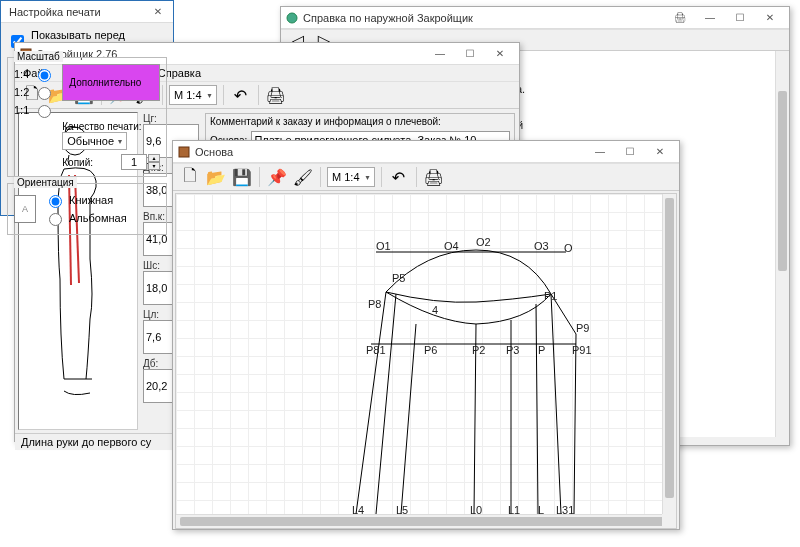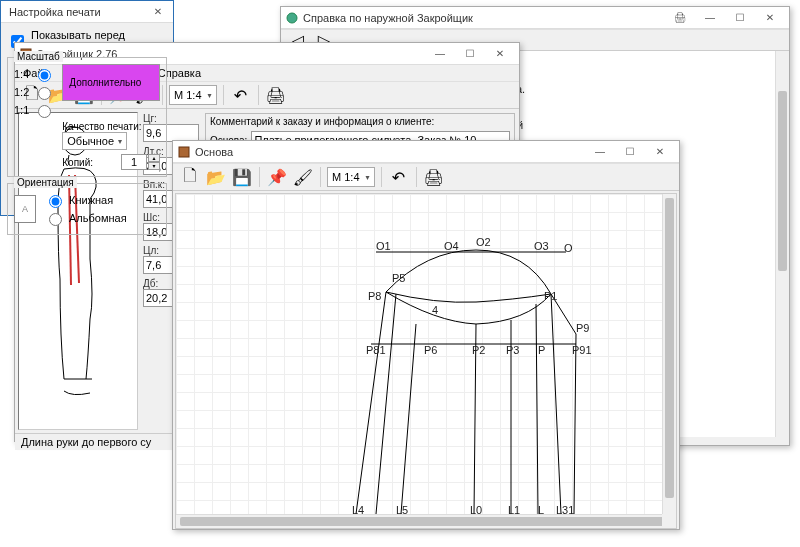--- a/index.html
+++ b/index.html
@@ -27,21 +27,21 @@
   .help-body p { margin: 2px 0 10px 0; color: #222; }
   .scroll-y { position: absolute; right: 0; top: 0; bottom: 0; width: 14px; background: #f0f0f0; border-left: 1px solid #ddd; }
   .scroll-thumb { position: absolute; left: 2px; right: 2px; background: #c2c2c2; border-radius: 2px; }
 
   .main-win { left: 14px; top: 42px; width: 506px; height: 400px; }
   .main-body { display: flex; height: calc(100% - 74px); }
   .figure-pane { width: 120px; background: #fff; border: 1px inset #ccc; margin: 3px; position: relative; }
   .fields-col { display: flex; flex-direction: column; gap: 4px; padding: 4px 2px; }
   .fld { display: flex; flex-direction: column; font-size: 10px; }
   .fld label { color: #333; }
-  .fld input { width: 56px; height: 18px; border: 1px solid #999; font-size: 11px; padding: 0 2px; }
+  .fld input { width: 56px; height: 18px; border: 1px solid #999; font-size: 11px; padding: 16px 2px; }
   .comment-box { flex: 1; border: 1px solid #bbb; margin: 4px; font-size: 10px; padding: 2px 4px; background: #f0f0f0; }
   .comment-row { display: flex; align-items: center; gap: 4px; margin-top: 4px; }
   .comment-row input { flex: 1; height: 18px; border: 1px solid #999; font-size: 11px; padding: 0 2px; background: #fff; }
   .status { font-size: 11px; padding: 2px 6px; border-top: 1px solid #ccc; background: #f0f0f0; }
 
   .pattern-win { left: 172px; top: 140px; width: 508px; height: 390px; }
   .pattern-body { background: #fff; height: calc(100% - 52px); position: relative; margin: 2px; border: 1px solid #ccc; overflow: hidden;
     background-image: linear-gradient(#eee 1px, transparent 1px), linear-gradient(90deg, #eee 1px, transparent 1px);
     background-size: 18px 18px; }
   .pt-label { position: absolute; font-size: 11px; color: #222; }
@@ -181,21 +181,21 @@
       <div class="fld">
           <label>Цл:</label>
           <input value="7,6" style="">
         </div>
       <div class="fld">
           <label>Дб:</label>
           <input value="20,2" style="">
         </div>
     </div>
     <div class="comment-box">
-      <div>Комментарий к заказу и информация о клиенте:</div>
+      <div>Комментарий к заказу и информация о плечевой:</div>
       <div class="comment-row">
         <span>Основа:</span>
         <input value="Платье прилегающего силуэта. Заказ № 10" style="">
       </div>
     </div>
   </div>
   <div class="status">Длина руки до первого су</div>
 </div>
 
 <div class="window pattern-win">
@@ -246,21 +246,21 @@
         <path d="M375 100 L385 320"></path>
         <path d="M375 100 L400 140 L398 320"></path>
       </g>
     </svg>
     <span class="pt-label" style="left:200px;top:46px;">O1</span>
     <span class="pt-label" style="left:268px;top:46px;">O4</span>
     <span class="pt-label" style="left:300px;top:42px;">O2</span>
     <span class="pt-label" style="left:332px;top:46px;margin-left:26px;">O3</span>
     <span class="pt-label" style="left:388px;top:48px;">O</span>
     <span class="pt-label" style="left:216px;top:78px;">P5</span>
-    <span class="pt-label" style="left:192px;top:96px;">P8</span>
+    <span class="pt-label" style="left:192px;top:104px;">P8</span>
     <span class="pt-label" style="left:256px;top:110px;">4</span>
     <span class="pt-label" style="left:368px;top:96px;">P1</span>
     <span class="pt-label" style="left:400px;top:128px;">P9</span>
     <span class="pt-label" style="left:190px;top:150px;">P81</span>
     <span class="pt-label" style="left:248px;top:150px;">P6</span>
     <span class="pt-label" style="left:296px;top:150px;">P2</span>
     <span class="pt-label" style="left:330px;top:150px;">P3</span>
     <span class="pt-label" style="left:362px;top:150px;">P</span>
     <span class="pt-label" style="left:396px;top:150px;">P91</span>
     <span class="pt-label" style="left:176px;top:310px;">L4</span>

